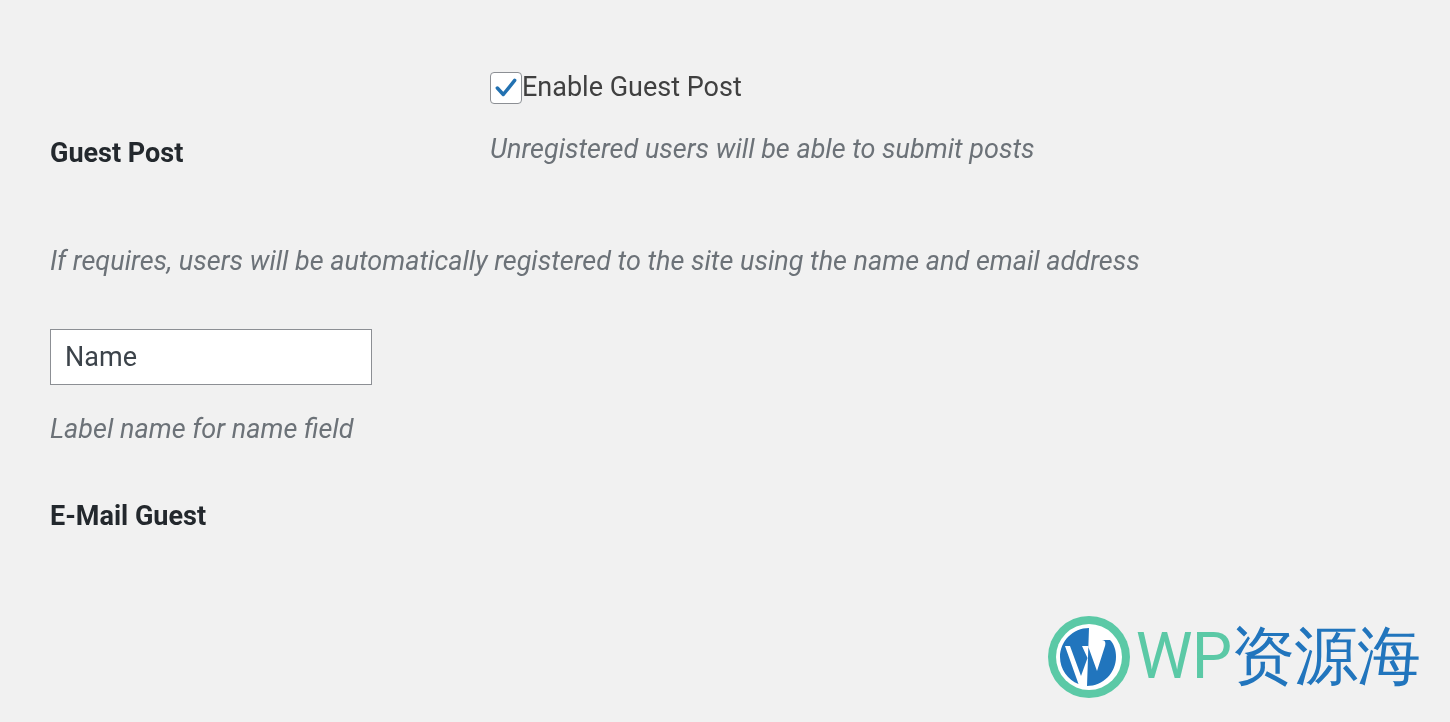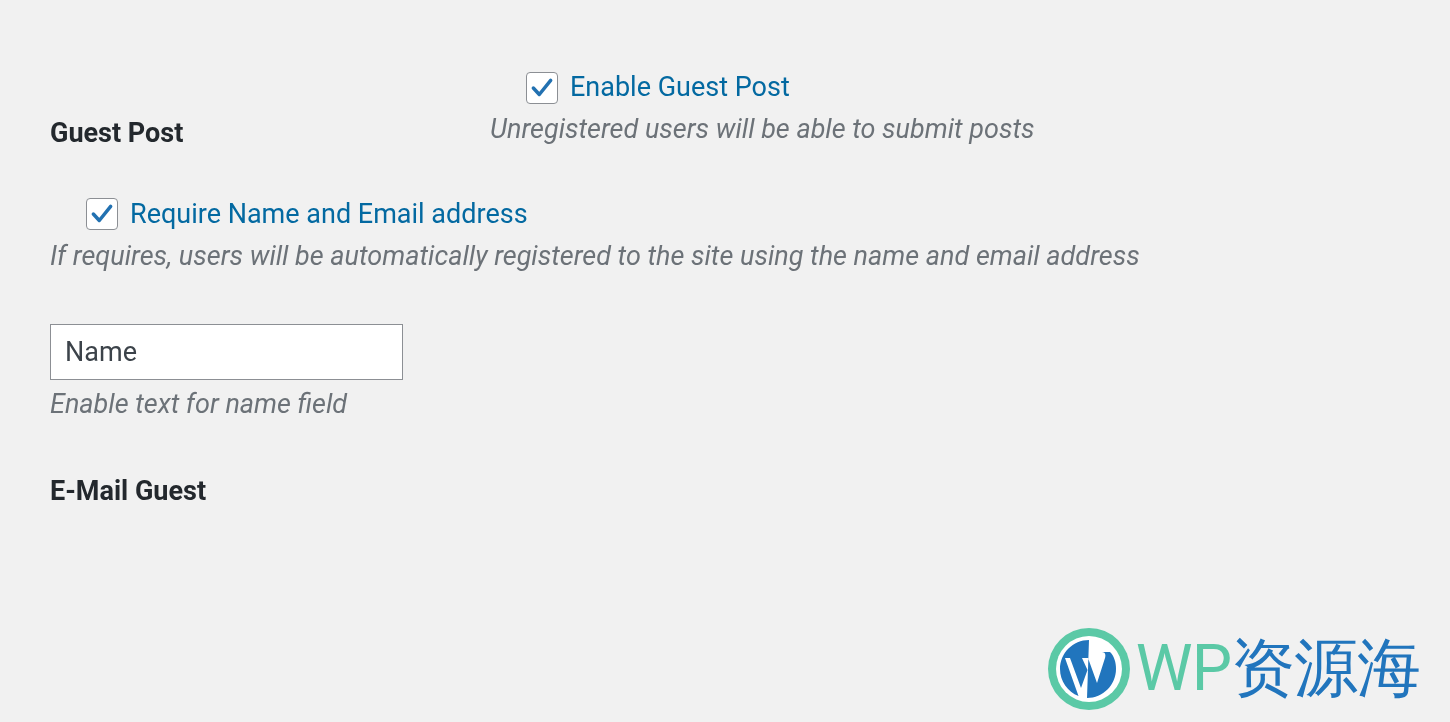--- a/index.html
+++ b/index.html
@@ -30,25 +30,23 @@
     line-height: 1.3;
     padding-top: 2px;
   }
   .td {
     flex: 1;
     padding-right: 60px;
   }
   .checkbox-line {
     display: flex;
     align-items: center;
-    gap: 12px;
     font-size: 27px;
-    color: #0369a1;
+    color: #404040;
     line-height: 1.3;
-    margin-left: 36px;
   }
   .checkbox {
     width: 32px;
     height: 32px;
     background: #fff;
     border: 1px solid #8c8f94;
     border-radius: 4px;
     display: flex;
     align-items: center;
     justify-content: center;
@@ -57,38 +55,38 @@
   }
   .checkbox svg {
     width: 26px;
     height: 26px;
   }
   .description {
     font-style: italic;
     color: #6c7278;
     font-size: 27px;
     line-height: 1.55;
-    margin-top: 4px;
+    margin-top: 24px;
   }
   .text-input {
-    width: 353px;
+    width: 322px;
     height: 56px;
     background: #fff;
     border: 1px solid #8c8f94;
     border-radius: 0;
     font-size: 27px;
     color: #3c434a;
     padding: 0 14px;
     outline: none;
     font-family: inherit;
   }
   .logo-wrap {
     position: absolute;
     right: 30px;
-    bottom: 10px;
+    bottom: 22px;
     display: flex;
     align-items: center;
     gap: 6px;
   }
   .wp-badge {
     width: 82px;
     height: 82px;
     border-radius: 50%;
     background: #5bc9a6;
     display: flex;
@@ -121,36 +119,28 @@
           </svg>
         </span>
         <span>Enable Guest Post</span>
       </label>
       <p class="description">Unregistered users will be able to submit posts</p>
     </div>
   </div>
 
   <div class="row">
     <div class="td">
-      <label class="checkbox-line">
-        <span class="checkbox">
-          <svg viewBox="0 0 24 24">
-            <polyline points="4,12 9.5,18 20,5" fill="none" stroke="#2271b1" stroke-width="3.2" stroke-linecap="round" stroke-linejoin="round"></polyline>
-          </svg>
-        </span>
-        <span>Require Name and Email address</span>
-      </label>
       <p class="description">If requires, users will be automatically registered to the site using the name and email address</p>
     </div>
   </div>
 
   <div class="row">
     <div class="td">
       <input type="text" class="text-input" value="Name" style="">
-      <p class="description">Enable text for name field</p>
+      <p class="description">Label name for name field</p>
     </div>
   </div>
 
   <div class="row">
     <div class="th">E-Mail Guest</div>
   </div>
 
 </div>
 
 <div class="logo-wrap">

